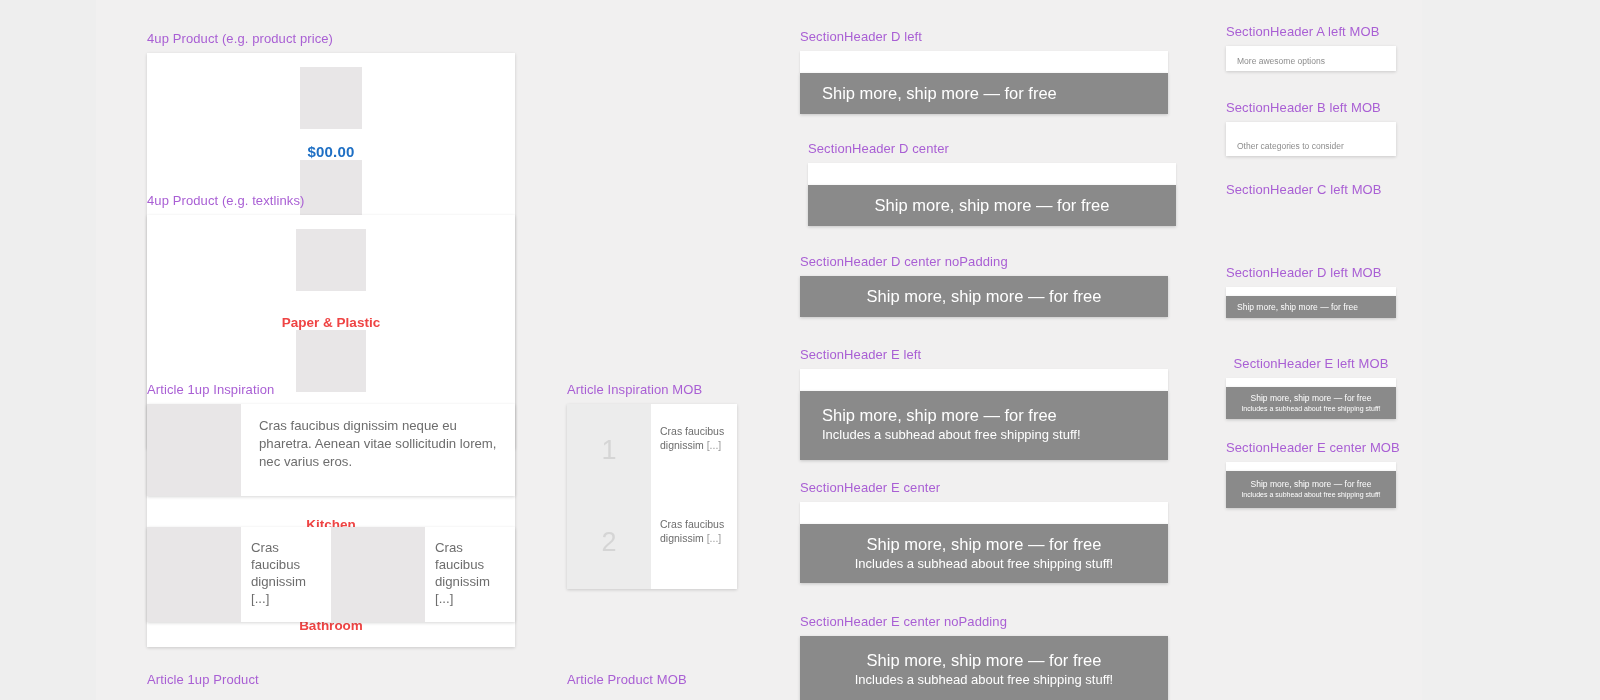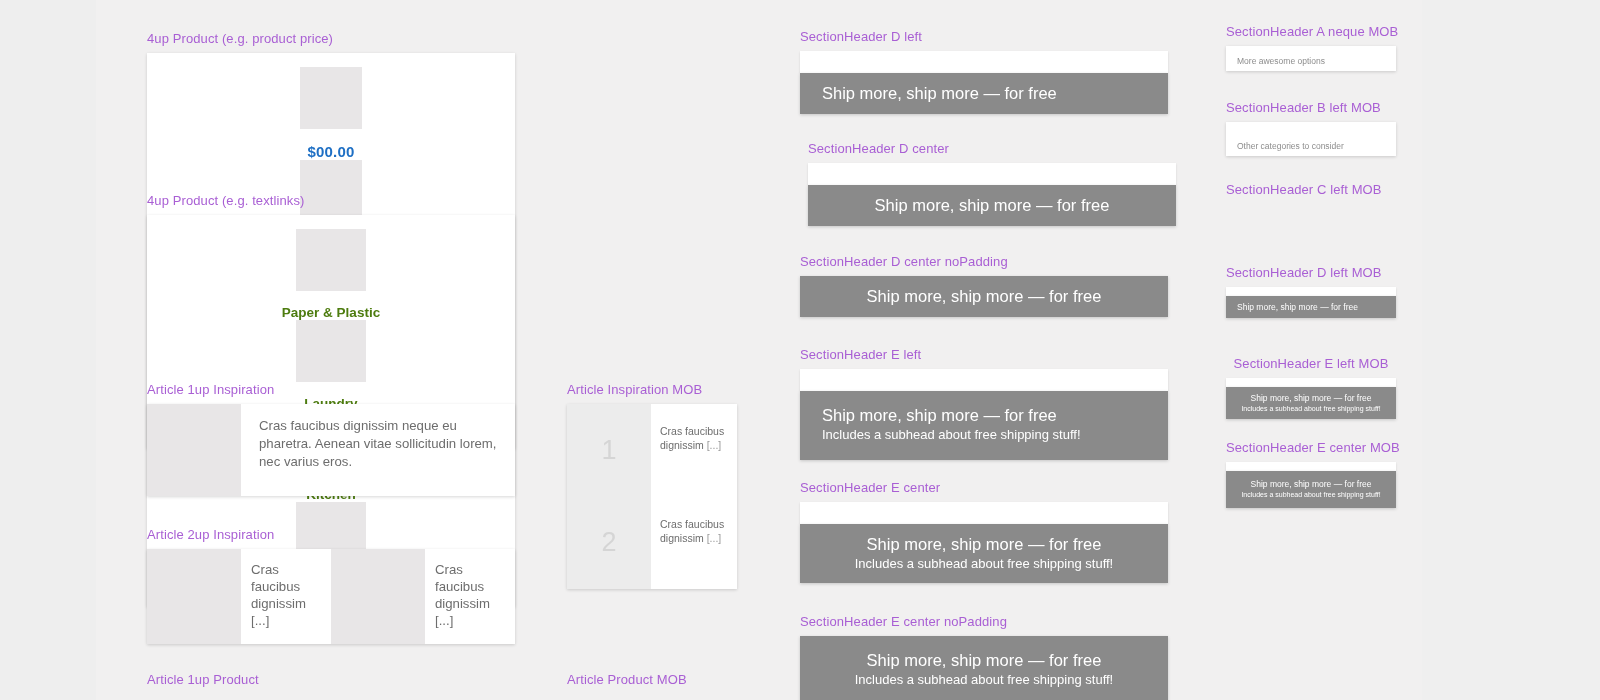--- a/index.html
+++ b/index.html
@@ -58,22 +58,22 @@
     background: #e8e6e7;
   }
   .tile .price {
     margin-top: 14px;
     color: #1e6fc4;
     font-weight: bold;
     font-size: 15px;
     letter-spacing: .2px;
   }
   .tile .linklabel {
-    margin-top: 14px;
-    color: #4d7c0f;
+    margin-top: 24px;
+    color: #ef4444;
     font-weight: bold;
     font-size: 13.5px;
     line-height: 15px;
     text-align: center;
   }
   .fourup.links { padding-bottom: 14px; }
   .fourup.links .thumb { width: 70px; height: 62px; }
 
   
   .art1 {
@@ -219,21 +219,20 @@
 
   <div class="col" style="left:147px; top:382px;">
     <div class="sec-label">Article 1up Inspiration</div>
     <div class="card art1">
       <div class="img"></div>
       <div class="body">Cras faucibus dignissim neque eu pharetra. Aenean vitae sollicitudin lorem, nec varius eros.</div>
     </div>
   </div>
 
   <div class="col" style="left:147px; top:527px;">
-    <div class="sec-label">Article 2up Inspiration</div>
     <div class="card art2">
       <div class="cell">
         <div class="img"></div>
         <div class="body">
           <div>Cras faucibus dignissim</div>
           <div>[...]</div>
         </div>
       </div>
       <div class="cell">
         <div class="img"></div>
@@ -328,21 +327,21 @@
     <div class="sec-label">SectionHeader E center noPadding</div>
     <div class="sh nopad center tall">
       <div class="gray">
         <div class="head">Ship more, ship more — for free</div>
         <div class="sub">Includes a subhead about free shipping stuff!</div>
       </div>
     </div>
   </div>
 
   <div class="col" style="left:1226px; top:24px;">
-    <div class="sec-label">SectionHeader A neque MOB</div>
+    <div class="sec-label">SectionHeader A left MOB</div>
     <div class="mob">
       <div class="white-card">
         <div class="txt">More awesome options</div>
       </div>
     </div>
   </div>
 
   <div class="col" style="left:1226px; top:100px;">
     <div class="sec-label">SectionHeader B left MOB</div>
     <div class="mob">

